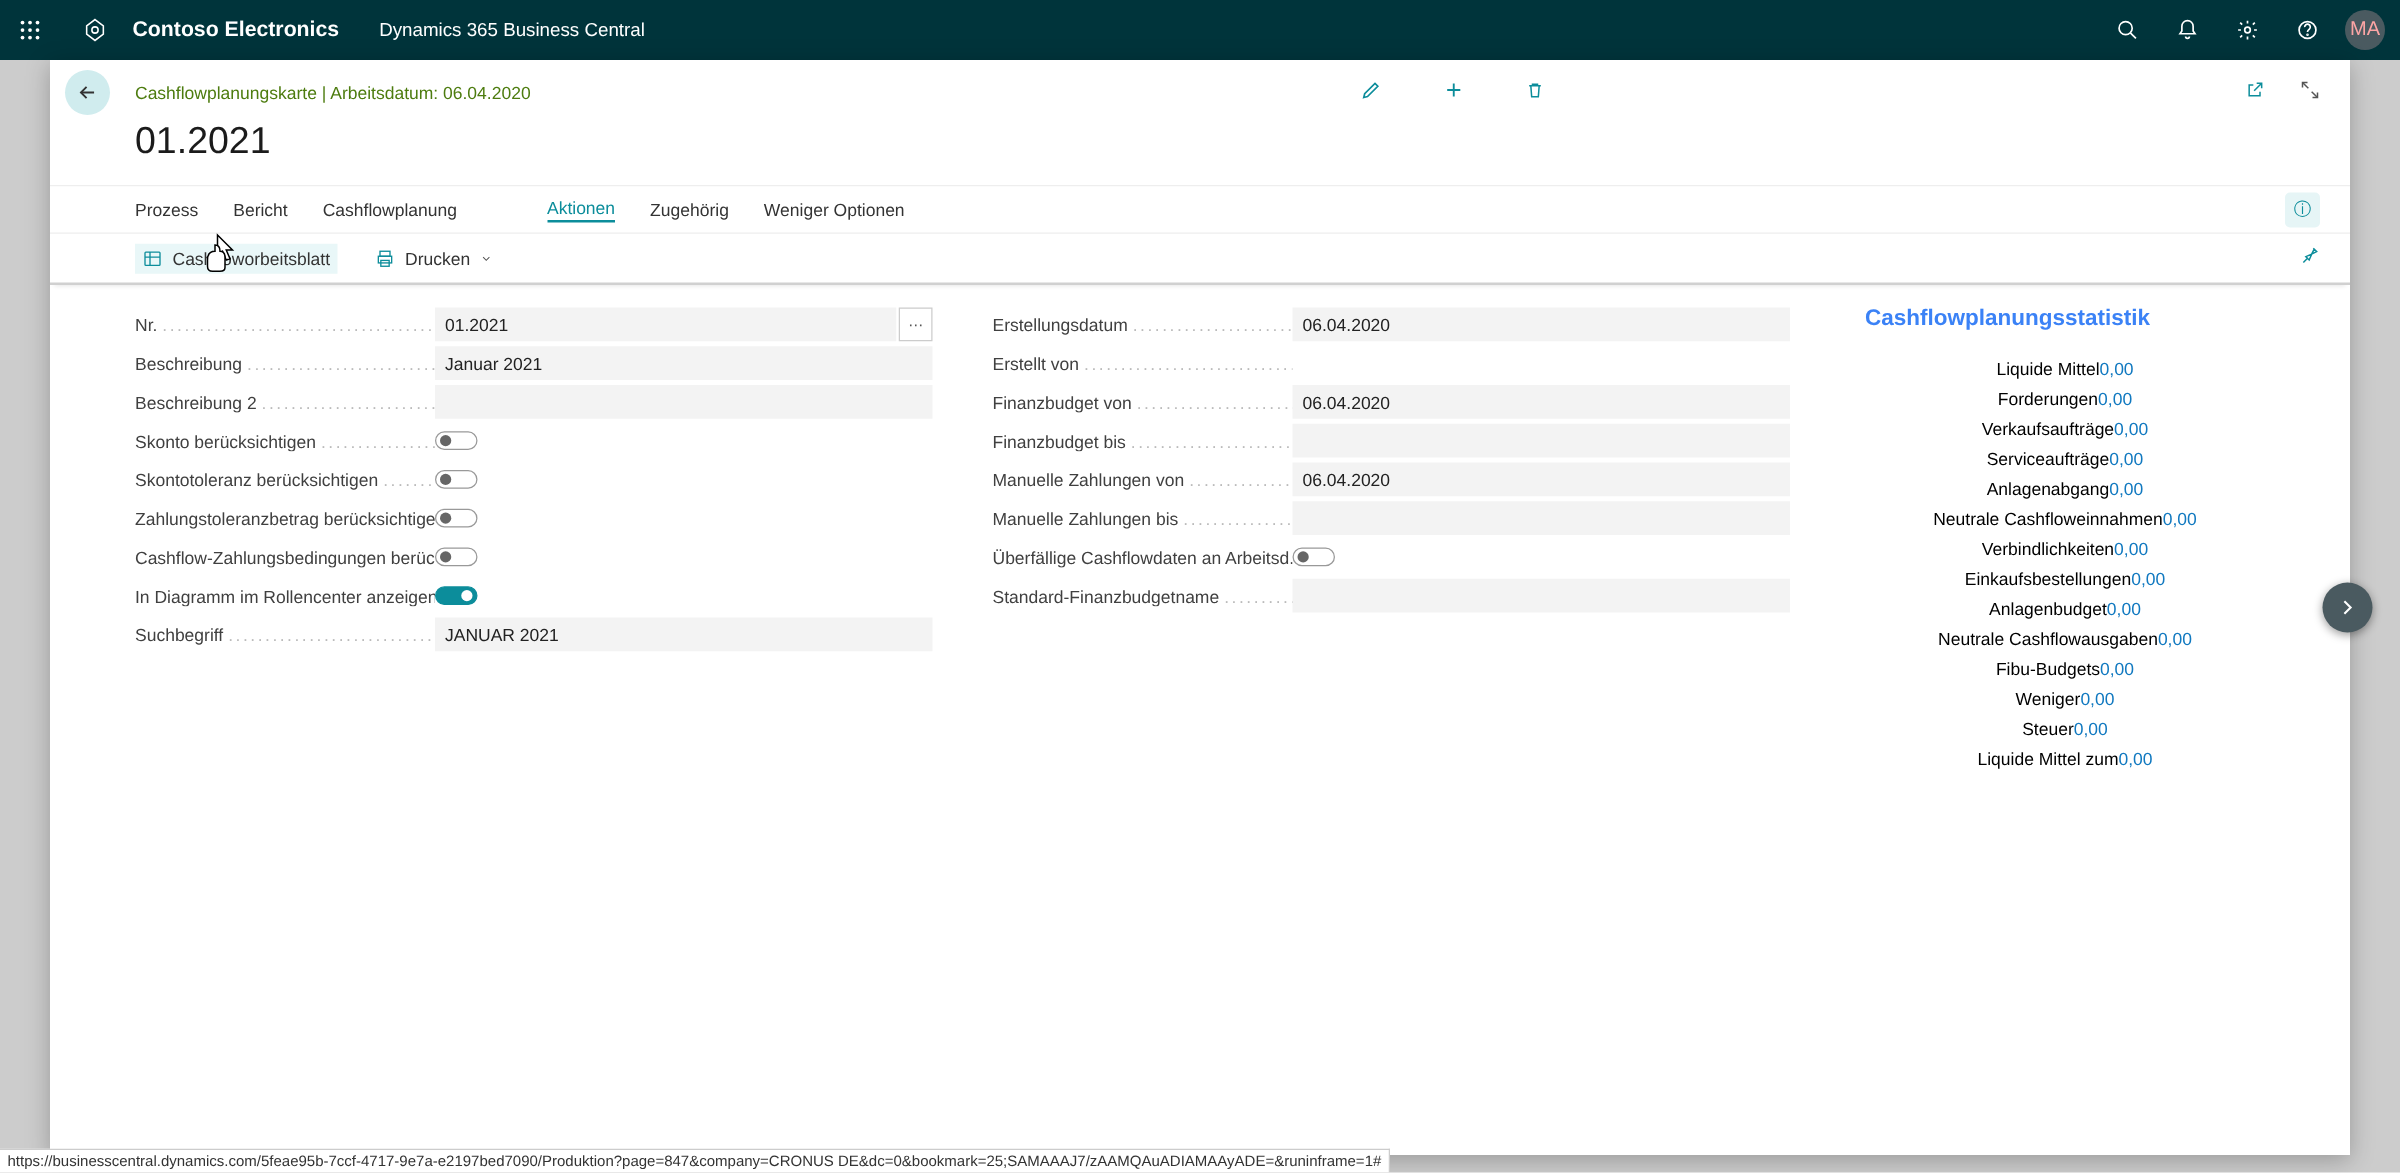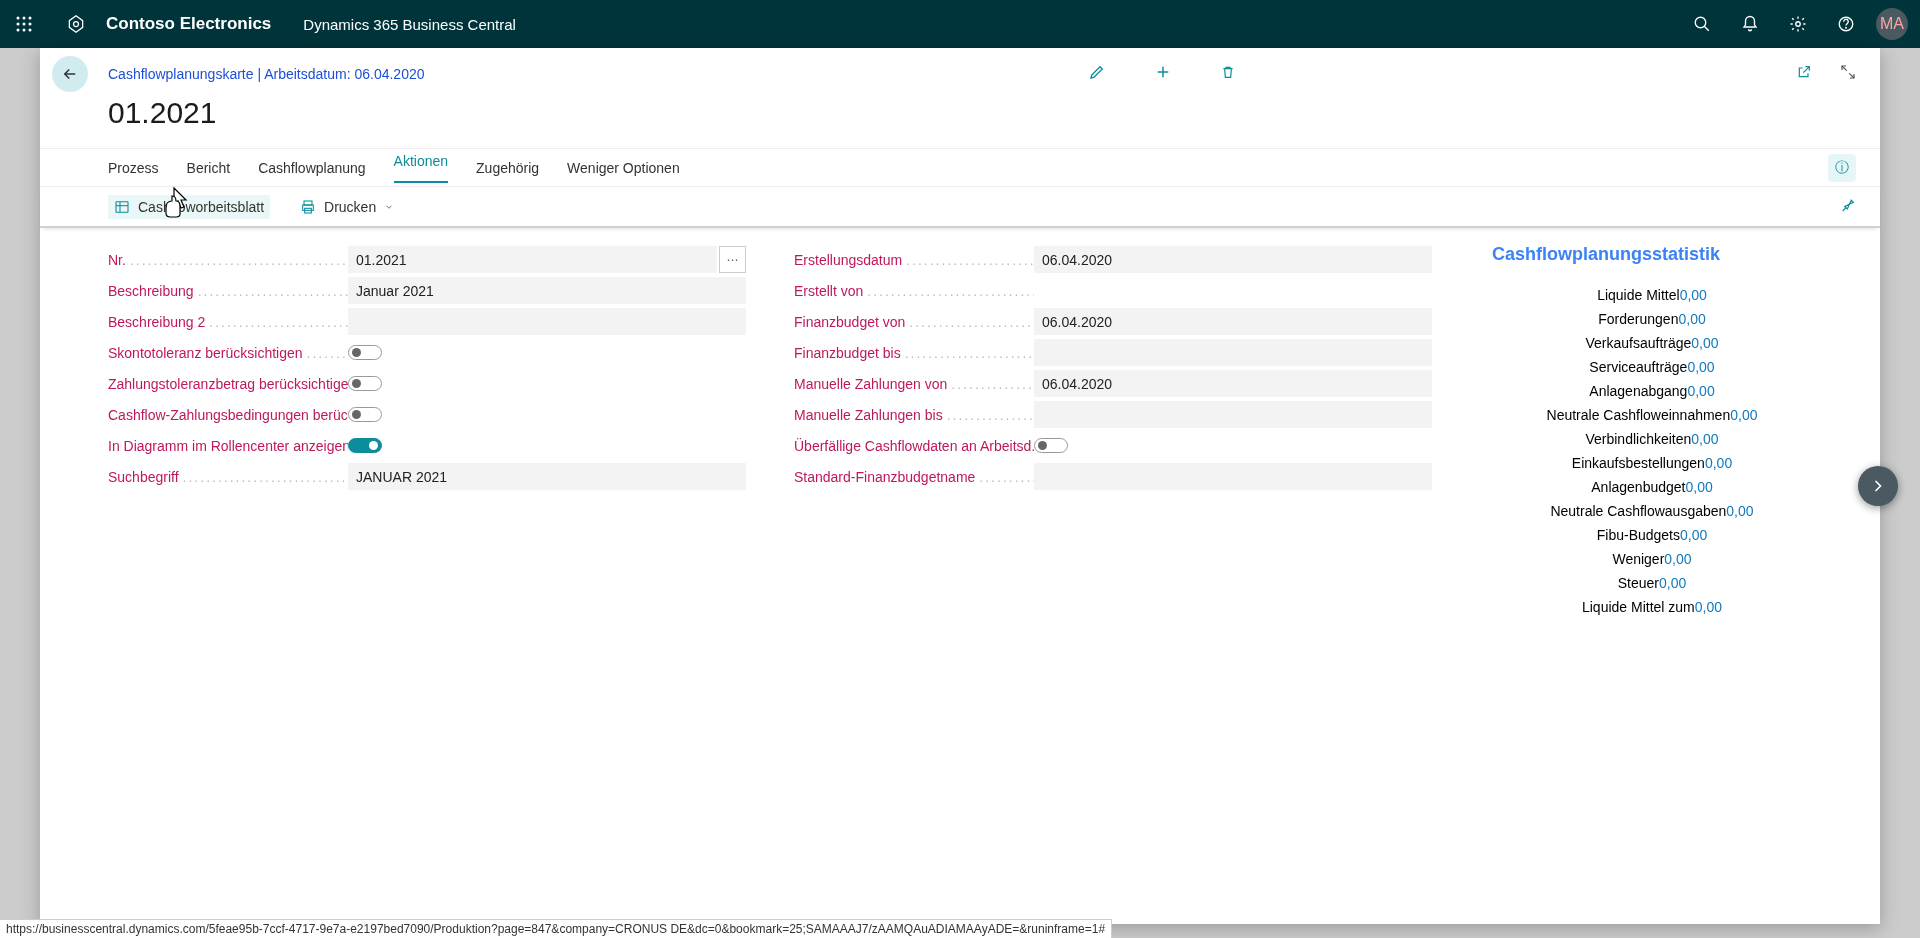--- a/index.html
+++ b/index.html
@@ -15,45 +15,45 @@
 .top-spacer { flex: 1; }
 .top-icon { width: 48px; height: 48px; display: flex; align-items: center; justify-content: center; cursor: pointer; }
 .top-icon svg { stroke: #fff; fill: none; }
 .avatar { width: 32px; height: 32px; border-radius: 50%; background: #4a5a60; color: #fca5a5; display: flex; align-items: center; justify-content: center; font-size: 16px; margin: 0 12px 0 6px; }
 
 
 .card { position: absolute; left: 40px; right: 40px; top: 48px; bottom: 14px; background: #fff; box-shadow: 0 4px 18px rgba(0,0,0,.25); }
 .card-head { display: flex; align-items: center; height: 52px; padding-left: 12px; padding-right: 24px; }
 .back-circ { width: 36px; height: 36px; border-radius: 50%; background: #d0ecee; display: flex; align-items: center; justify-content: center; cursor: pointer; }
 .back-circ svg { stroke: #333; fill: none; }
-.crumb { margin-left: 20px; color: #1d4ed8; font-size: 14px; }
+.crumb { margin-left: 20px; color: #4d7c0f; font-size: 14px; }
 .head-spacer { flex: 1; }
 .head-actions { display: flex; gap: 48px; align-items: center; margin-right: 560px; }
 .head-ico { cursor: pointer; }
 .head-far { display: flex; gap: 28px; align-items: center; }
 
 .title-row { padding: 0 68px; font-size: 30px; color: #1b1b1b; margin-top: -4px; margin-bottom: 18px; }
 
 .menu-row { display: flex; align-items: center; height: 38px; padding: 0 68px; gap: 28px; font-size: 14px; color: #333; border-top: 1px solid #eee; position: relative;}
 .menu-row .mi { cursor: pointer; }
-.mi.active { color: #0c8d9b; border-bottom: 2px solid #0c8d9b; padding-bottom: 12px; }
+.mi.active { color: #0c8d9b; border-bottom: 2px solid #0c8d9b; padding-bottom: 2px; margin-left: 44px; }
 .info-pill { position: absolute; right: 24px; width: 28px; height: 28px; border-radius: 4px; background: #e6f5f6; display: flex; align-items: center; justify-content: center; color: #0c8d9b; cursor:pointer; }
 
 .ribbon { display: flex; align-items: center; height: 42px; padding: 0 68px; gap: 24px; border-top: 1px solid #eee; border-bottom: 2px solid #d0d0d0; position: relative; box-shadow: 0 4px 4px -3px rgba(0,0,0,.12);}
 .ribbon-btn { display: flex; align-items: center; gap: 8px; font-size: 14px; color: #333; cursor: pointer; padding: 4px 6px; }
 .ribbon-btn.hov { background: #e9f7f8; }
 .ribbon-btn svg { fill: #0c8d9b; }
 .pin-ico { position:absolute; right:24px; cursor:pointer; }
 
 .body-area { display: flex; padding: 16px 68px 0 68px; gap: 60px; }
 
 .form-cols { display: flex; gap: 48px; flex: 1; }
 .col { flex: 1; }
 .fld { display: flex; align-items: center; height: 31px; margin-bottom: 0; }
-.fld-label { width: 240px; font-size: 14px; color: #be185d; position: relative; overflow: hidden; white-space: nowrap; }
+.fld-label { width: 240px; font-size: 14px; color: #404040; position: relative; overflow: hidden; white-space: nowrap; }
 .fld-label::after { content: "...................................................................."; color: #bbb; letter-spacing: 2px; margin-left: 4px; }
 .fld-label.trunc::after { content: ""; }
 .fld-input { flex: 1; height: 27px; background: #f3f3f3; border: none; padding: 0 8px; font-size: 14px; color: #222; }
 .fld-more { width: 27px; height: 27px; border: 1px solid #ccc; background: #fff; display: flex; align-items: center; justify-content: center; font-size: 12px; color: #555; cursor: pointer; margin-left: 2px; }
 
 .toggle { width: 34px; height: 15px; border-radius: 8px; background: #fff; border: 1px solid #999; position: relative; cursor: pointer; }
 .toggle::after { content: ""; position: absolute; width: 9px; height: 9px; border-radius: 50%; background: #666; top: 2px; left: 3px; }
 .toggle.on { background: #0c8d9b; border-color: #0c8d9b; }
 .toggle.on::after { background: #fff; left: auto; right: 3px; }
 
@@ -206,20 +206,24 @@
           </div>
           <div class="fld">
             <div class="fld-label">Beschreibung</div>
             <input class="fld-input" value="Januar 2021" style="">
           </div>
           <div class="fld">
             <div class="fld-label">Beschreibung 2</div>
             <input class="fld-input" style="">
           </div>
           <div class="fld">
+            <div class="fld-label">Skonto berücksichtigen</div>
+            <div class="toggle"></div>
+          </div>
+          <div class="fld">
             <div class="fld-label">Skontotoleranz berücksichtigen</div>
             <div class="toggle"></div>
           </div>
           <div class="fld">
             <div class="fld-label">Zahlungstoleranzbetrag berücksichtigen</div>
             <div class="toggle"></div>
           </div>
           <div class="fld">
             <div class="fld-label trunc">Cashflow-Zahlungsbedingungen berüc...</div>
             <div class="toggle"></div>

